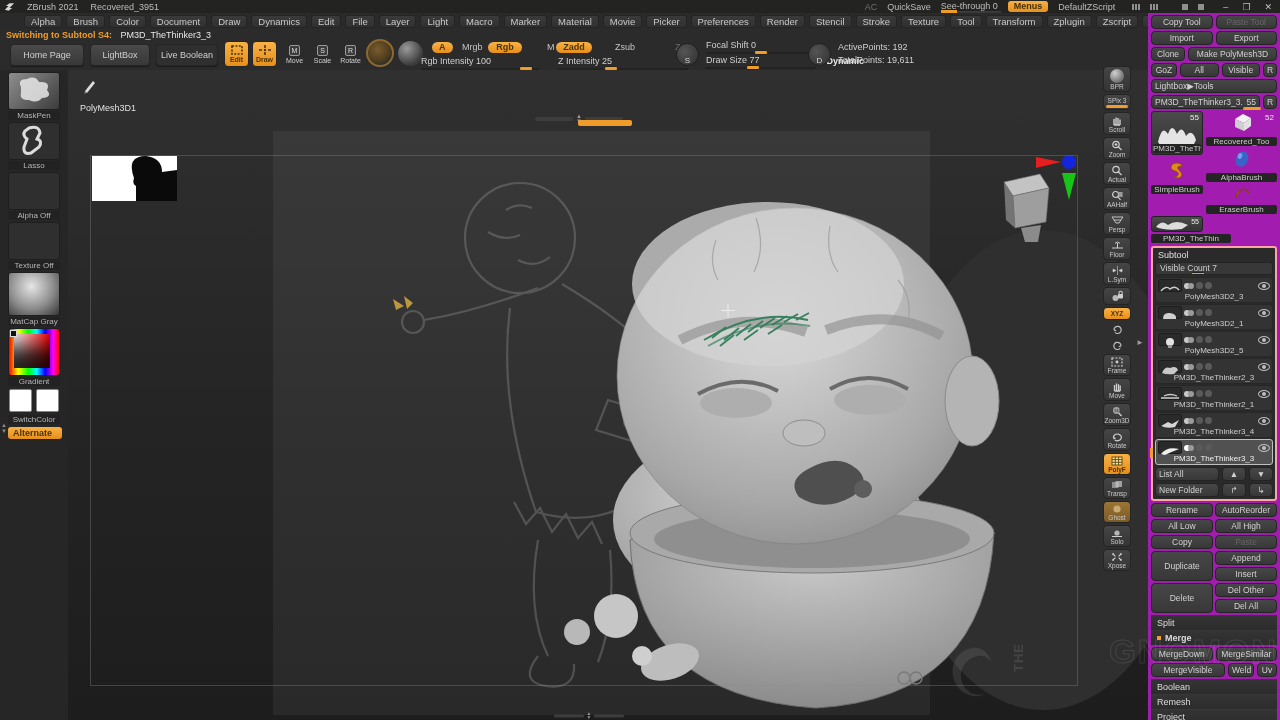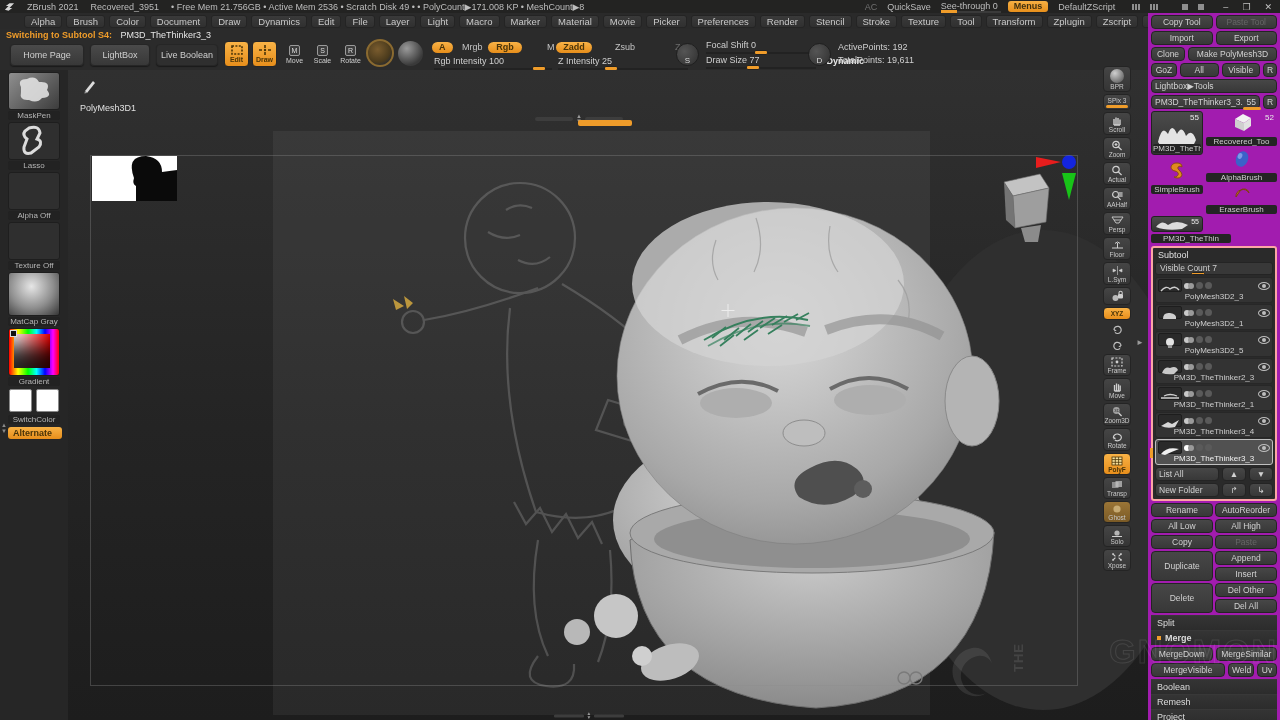--- a/index.html
+++ b/index.html
@@ -143,21 +143,20 @@
 <body>
 
 <div id="stage">
 
   <div id="titlebar" class="abs">
     <svg class="zlogo" viewBox="0 0 12 10">
         <path d="M1 8 L5 4 L2 4 L6 1 L11 1 L6 6 L9 6 L5 9 Z" fill="#d8d8d8"></path>
       </svg>
     <span class="seg">ZBrush 2021</span>
     <span class="seg">Recovered_3951</span>
-    <span class="seg">• Free Mem 21.756GB • Active Mem 2536 • Scratch Disk 49 •  • PolyCount▶171.008 KP  • MeshCount▶8</span>
     <div class="tb-right">
       <span class="tb-dim">AC</span>
       <span>QuickSave</span>
       <span class="seethrough">See-through  0</span>
       <span class="menus-btn">Menus</span>
       <span>DefaultZScript</span>
       <span class="tbicon">
           <i class="tri tri-l"></i>
           <i></i>
           <i></i>
@@ -246,21 +245,21 @@
       <span class="tt-l">Rotate</span>
     </div>
 
     <div class="abs" style="left:366px;top:10px;width:28px;height:28px;border-radius:50%;background:radial-gradient(circle at 40% 35%, #7a5c2e, #4a3a1c 60%, #2e2e2e 75%);border:2px solid #8a6a30"></div>
     <div class="abs" style="left:398px;top:12px;width:25px;height:25px;border-radius:50%;background:radial-gradient(circle at 35% 30%, #9a9a9a, #3a3a3a 70%)"></div>
 
     <span class="chip on" style="left:432px;top:13px">A</span>
     <span class="chip off" style="left:455px;top:13px">Mrgb</span>
     <span class="chip on" style="left:488px;top:13px;width:34px;text-align:center">Rgb</span>
     <span class="chip off" style="left:540px;top:13px">M</span>
-    <div class="sliderline" style="left:434px;top:27px;width:118px">
+    <div class="sliderline" style="left:421px;top:27px;width:118px">
       <span>Rgb Intensity  100</span><span class="track">
           <span class="thumb" style="left:98px"></span>
         </span>
     </div>
 
     <span class="chip on" style="left:556px;top:13px;width:36px;text-align:center">Zadd</span>
     <span class="chip off" style="left:608px;top:13px">Zsub</span>
     <span class="chip dim" style="left:668px;top:13px">Zcut</span>
     <div class="sliderline" style="left:558px;top:27px;width:130px">
       <span>Z Intensity  25</span><span class="track">

